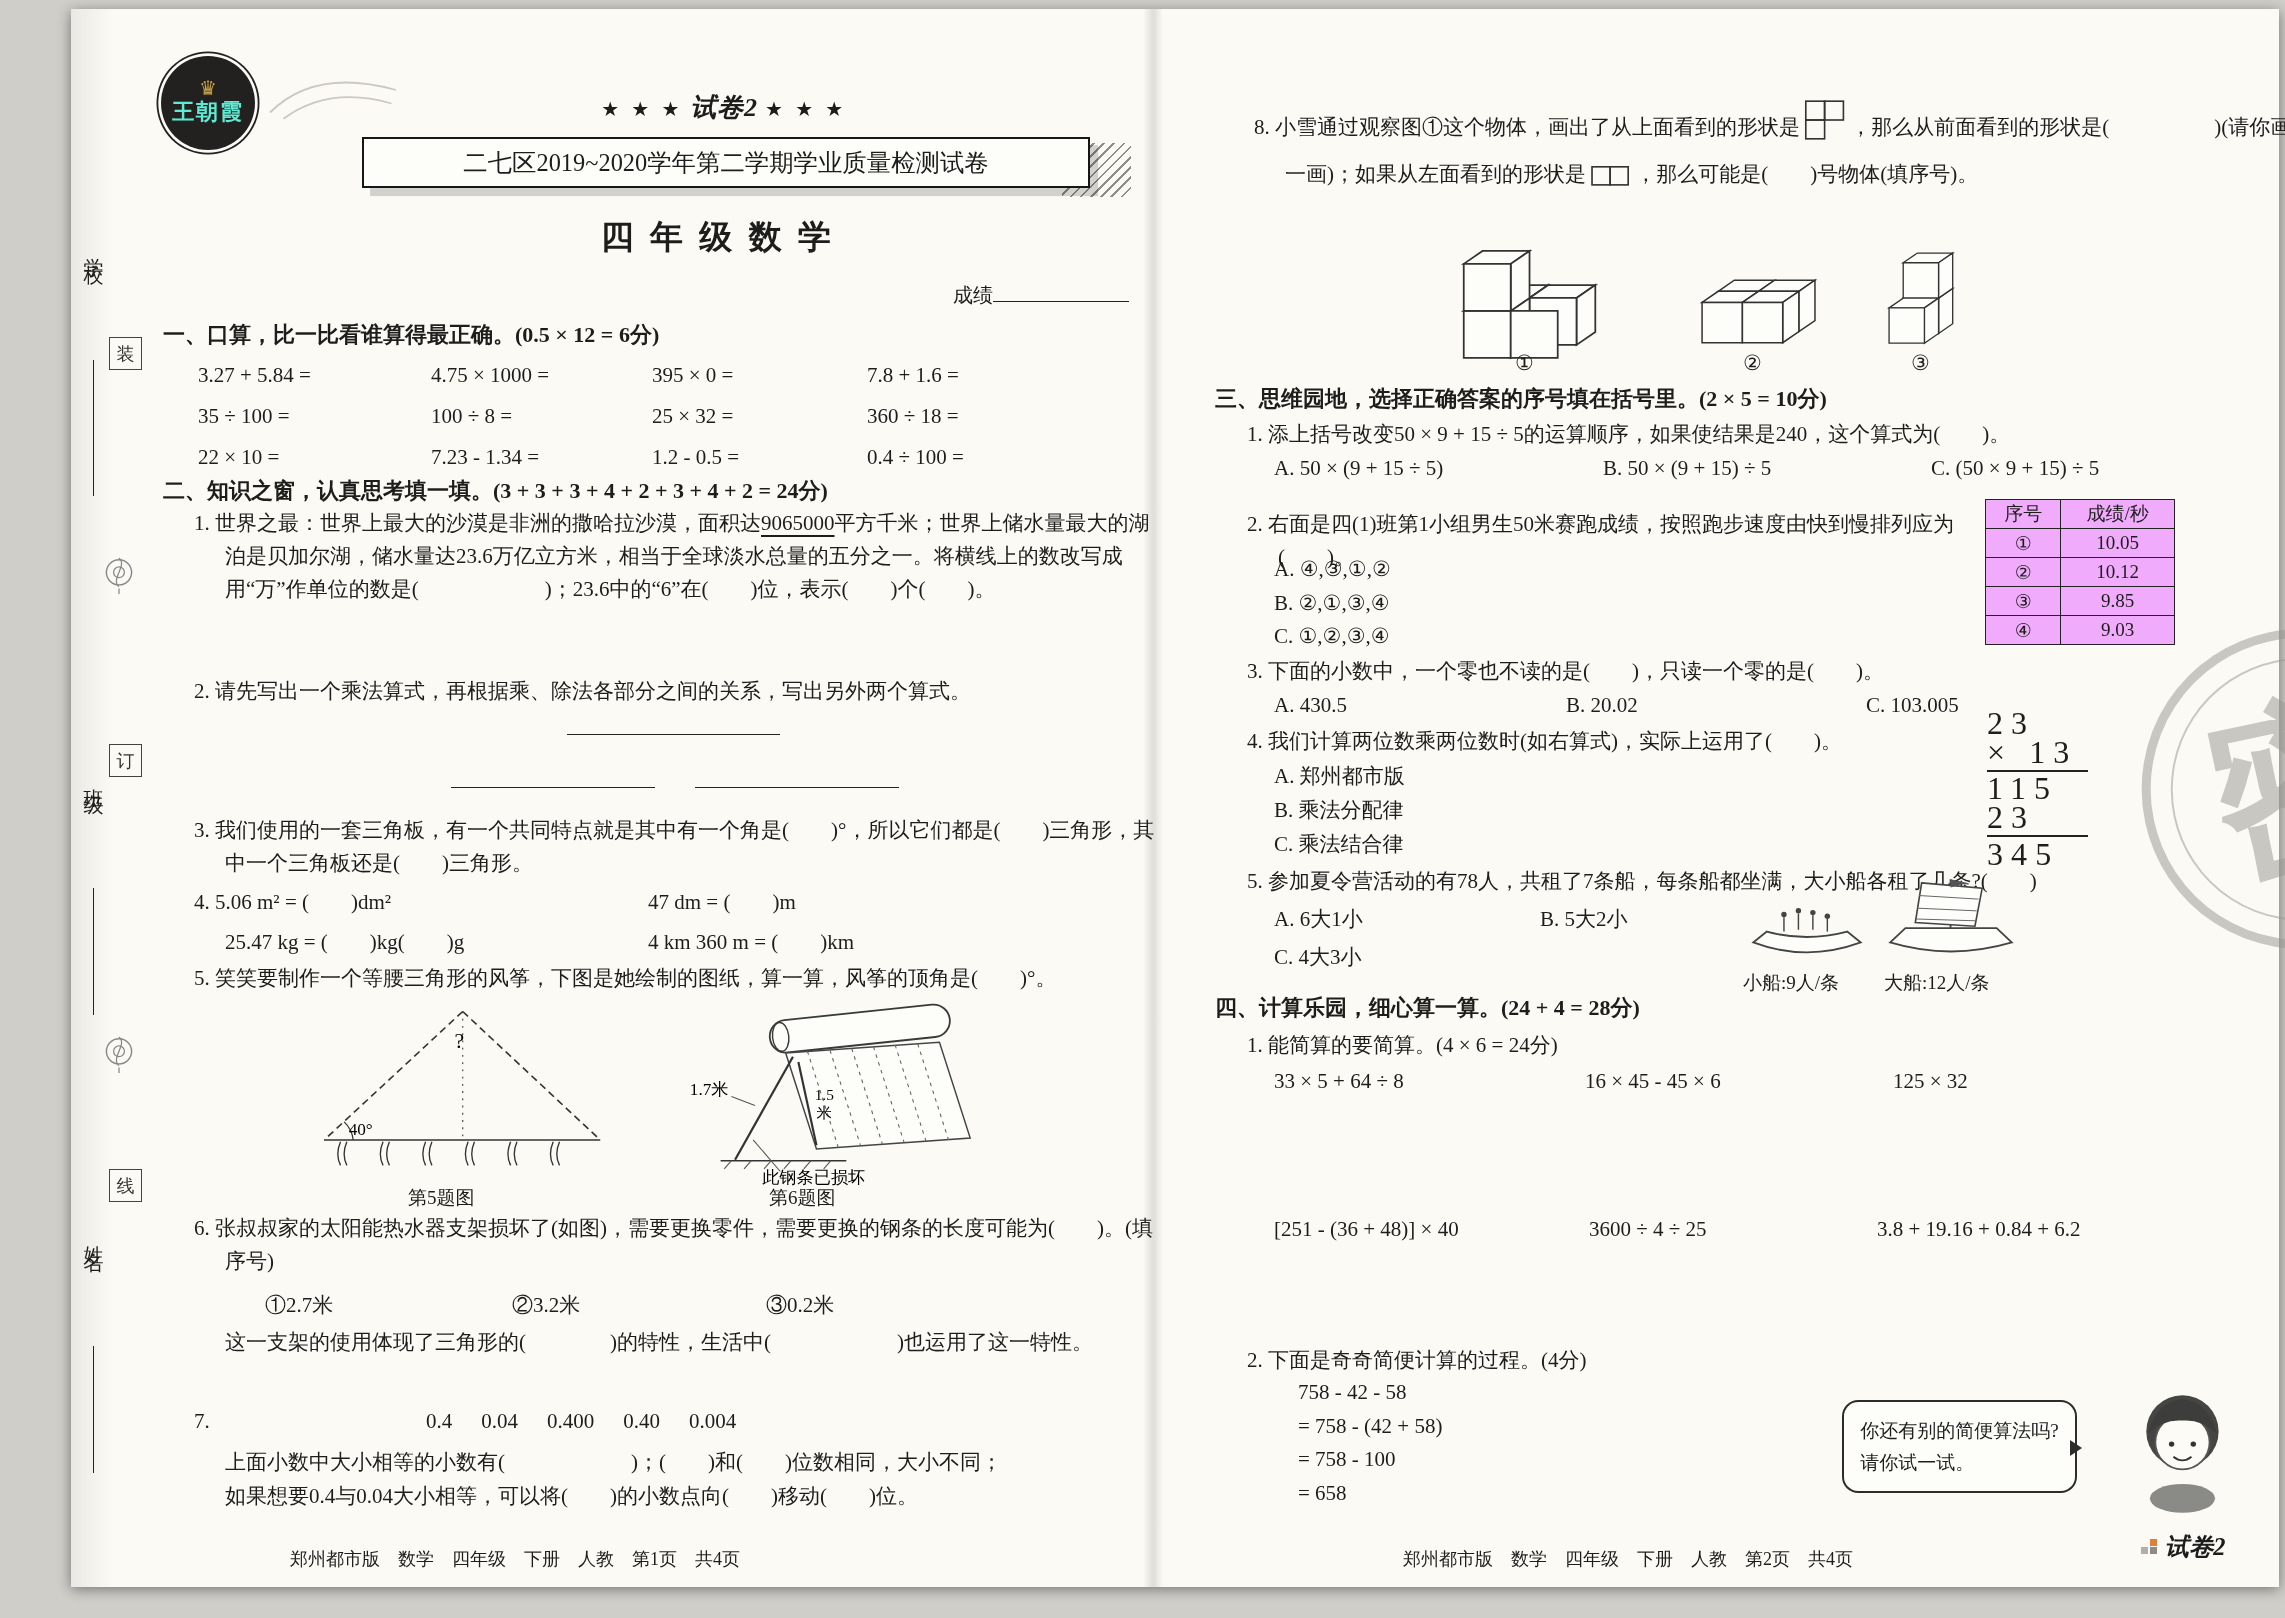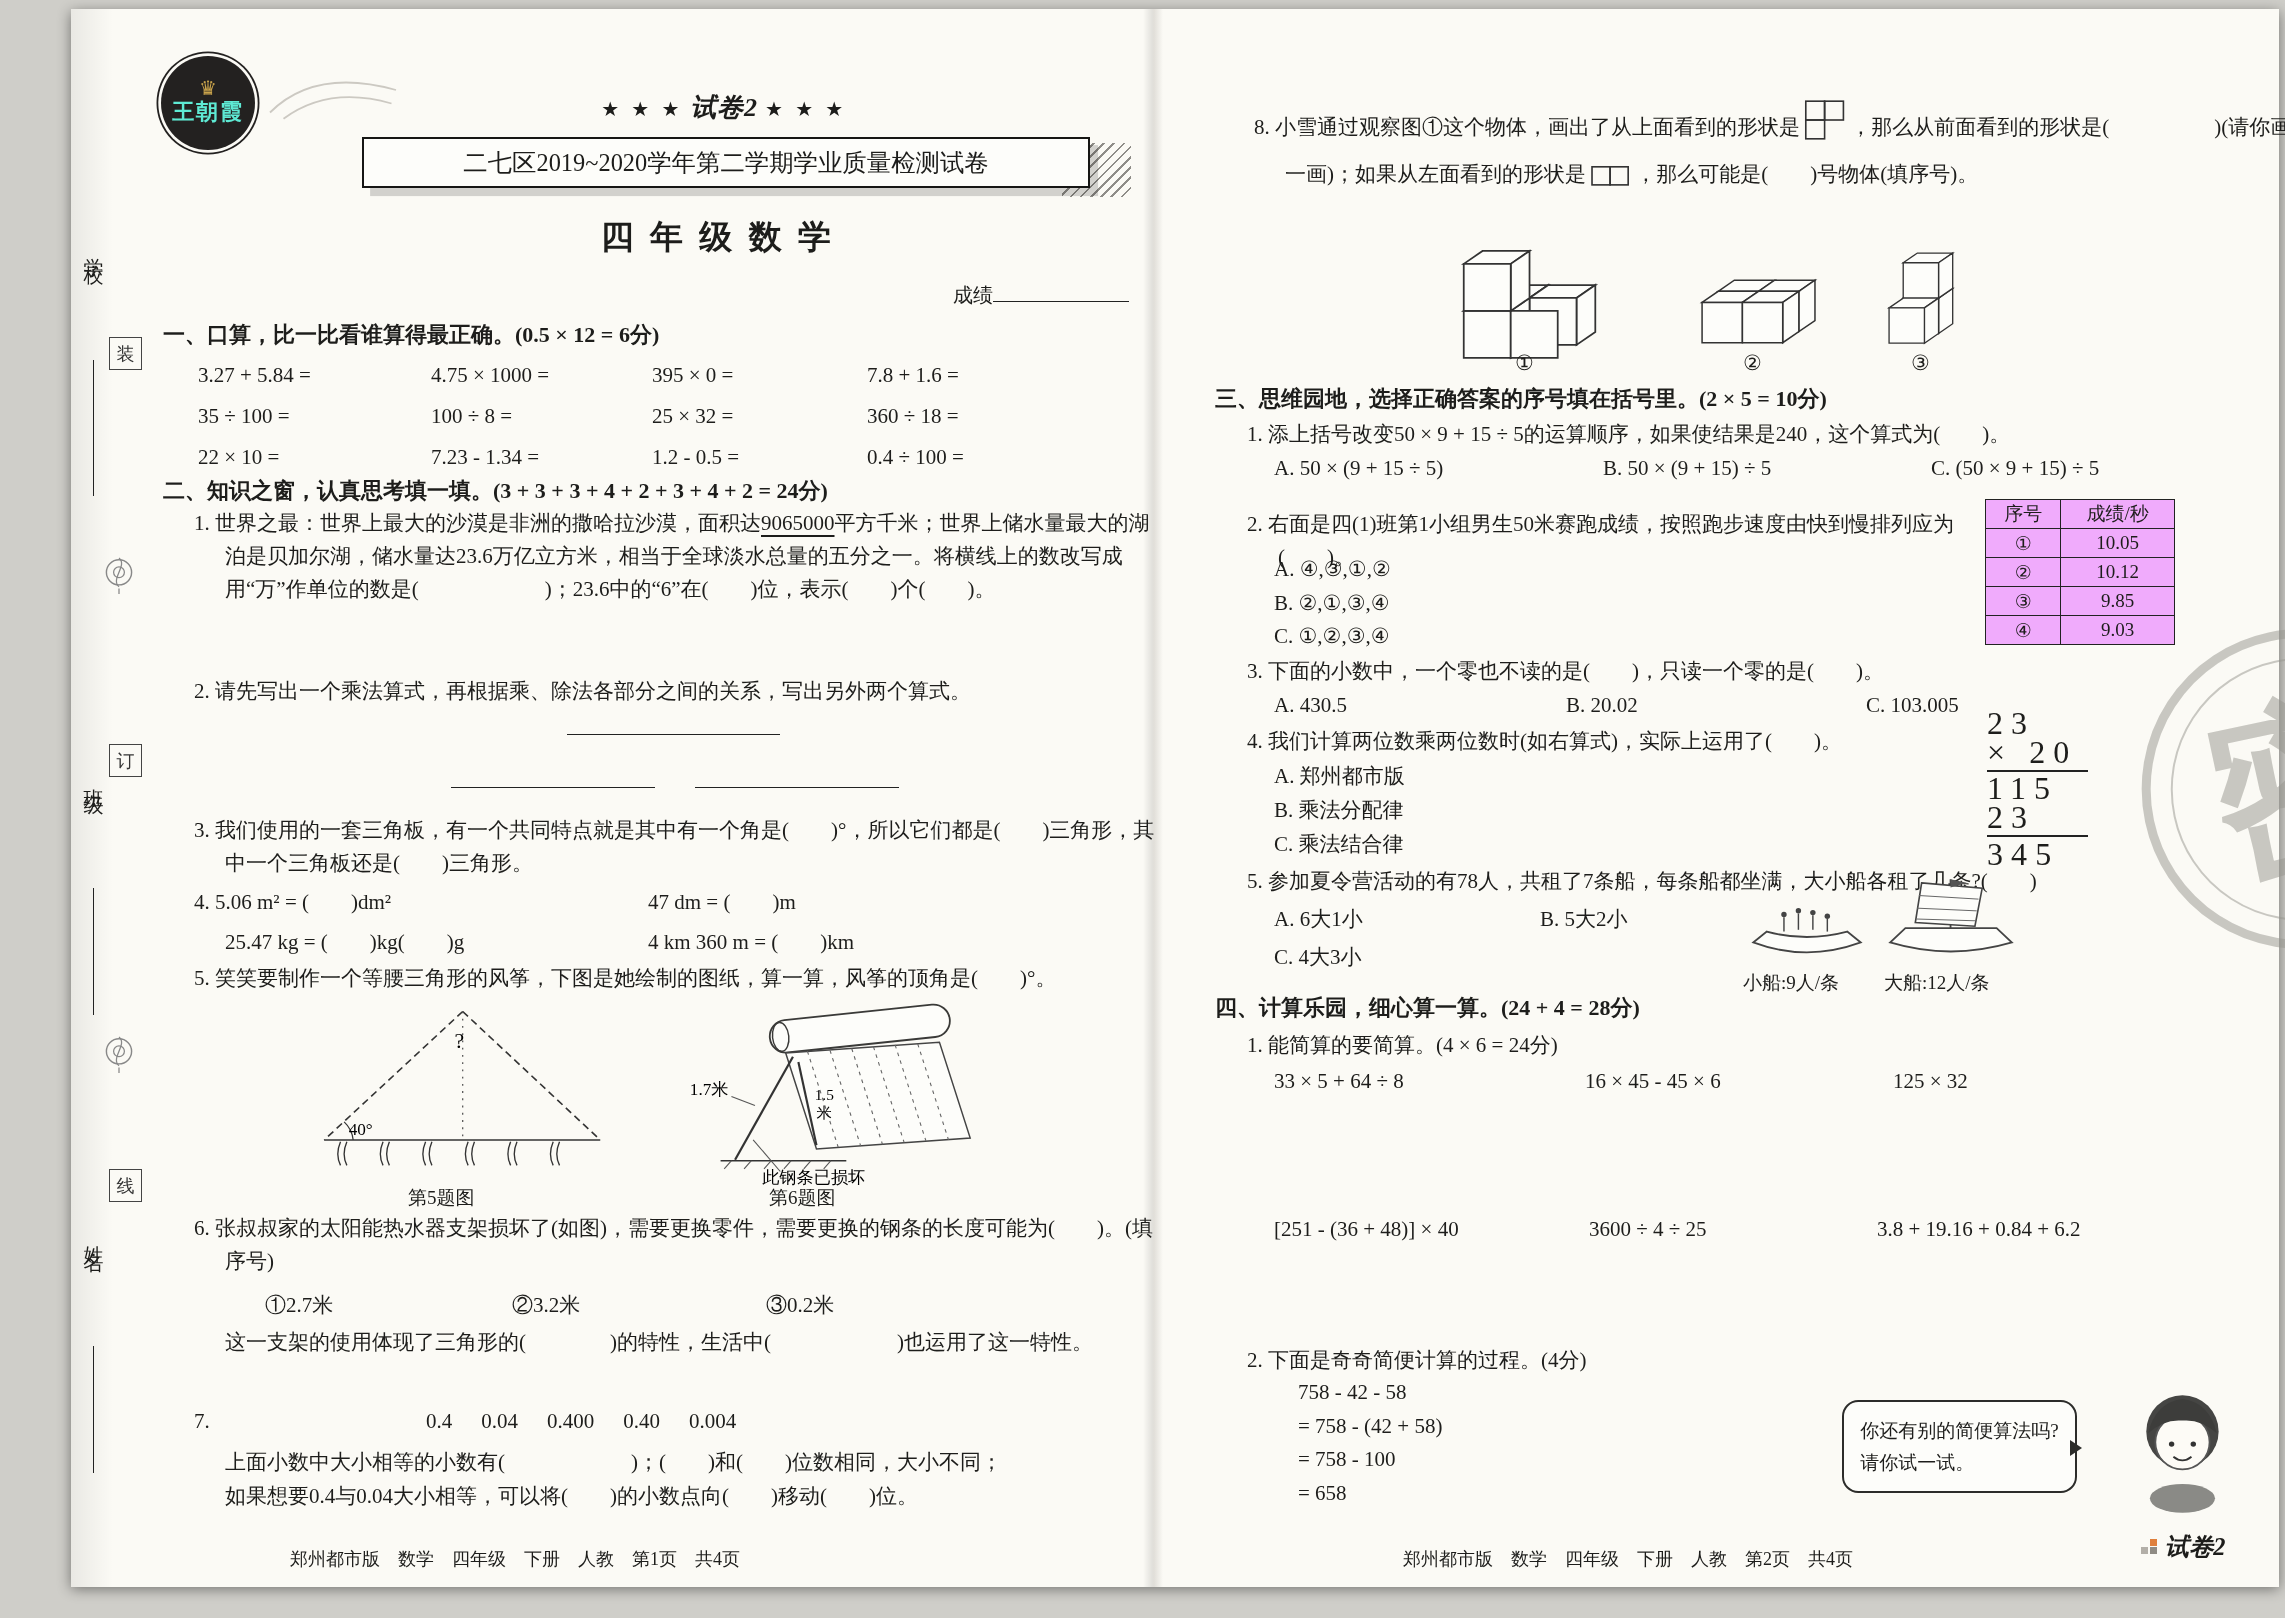--- a/index.html
+++ b/index.html
@@ -315,21 +315,21 @@
       <div class="opt" style="left:413px;top:684px">B. 20.02</div>
       <div class="opt" style="left:713px;top:684px">C. 103.005</div>
 
       <div class="q hang" style="left:94px;top:716px;width:760px">4. 我们计算两位数乘两位数时(如右算式)，实际上运用了(　　)。</div>
       <div class="opt" style="left:121px;top:753px">A. 郑州都市版</div>
       <div class="opt" style="left:121px;top:787px">B. 乘法分配律</div>
       <div class="opt" style="left:121px;top:821px">C. 乘法结合律</div>
 
       <div class="vmult" style="left:834px;top:700px">
         <div class="ln">23</div>
-        <div class="ln">× 20</div>
+        <div class="ln">× 13</div>
         <div class="rule"></div>
         <div class="ln">115</div>
         <div class="ln shift">23</div>
         <div class="rule"></div>
         <div class="ln">345</div>
       </div>
 
       <div class="q hang nw" style="left:94px;top:856px">5. 参加夏令营活动的有78人，共租了7条船，每条船都坐满，大小船各租了几条?(　　)</div>
       <div class="opt" style="left:121px;top:896px">A. 6大1小</div>
       <div class="opt" style="left:387px;top:896px">B. 5大2小</div>

